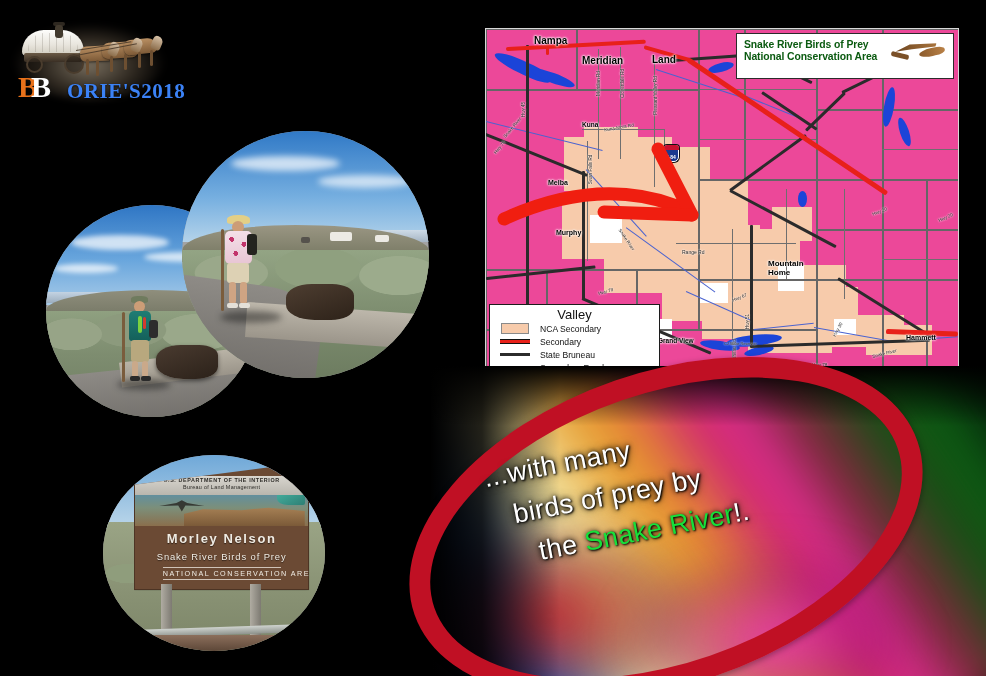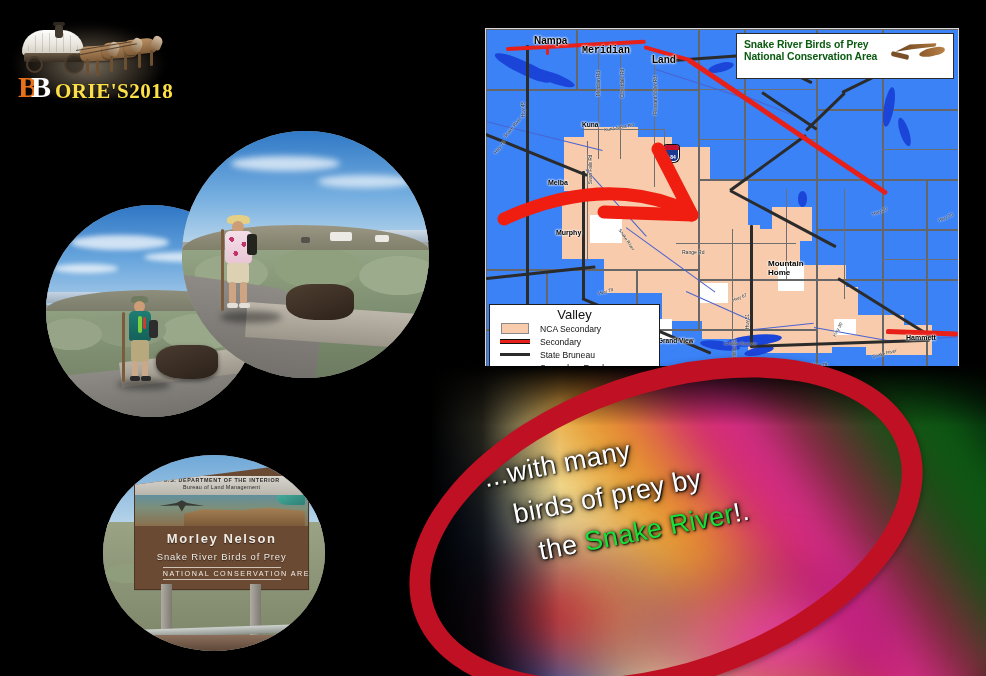--- a/index.html
+++ b/index.html
@@ -41,22 +41,22 @@
   .driver .hat{position:absolute;left:-1px;top:0;width:12px;height:4px;background:#2e2820;border-radius:3px;}
   .driver .tor{position:absolute;left:1px;top:3px;width:8px;height:13px;background:#423a2e;border-radius:3px;}
   .rein{position:absolute;height:1px;background:rgba(70,55,40,.85);transform-origin:left center;}
   .logotext{position:absolute;left:12px;top:58px;display:flex;align-items:flex-end;
      font-family:"Liberation Serif",serif;font-weight:bold;}
   .mono{position:relative;width:36px;height:30px;margin-right:1px;}
   .mono .bo{position:absolute;left:0;top:0;font-size:30px;line-height:30px;color:#E8711A;
      font-family:"Liberation Serif",serif;font-weight:bold;letter-spacing:-3px;}
   .mono .bw{position:absolute;left:13px;top:0;font-size:30px;line-height:30px;color:#ffffff;
      font-family:"Liberation Serif",serif;font-weight:bold;}
-  .ltxt{font-size:21px;line-height:22px;color:#fde047;letter-spacing:.5px;
-     text-shadow:0 1px 2px rgba(0,0,0,.9);}
+  .ltxt{font-size:21px;line-height:22px;color:#3b82f6;letter-spacing:.5px;
+     text-shadow:0 1px 2px rgba(0,0,0,.9);margin-left:12px;}
 
   
   .circ{position:absolute;border-radius:50%;overflow:hidden;background:#a3a3a3;}
 
   
   .c-man{left:46px;top:205px;width:212px;height:212px;}
   .c-man .sky{position:absolute;left:0;top:0;width:100%;height:47%;
     background:linear-gradient(180deg,#2f76c4 0%,#69a6dd 55%,#a8cbe8 100%);}
   .c-man .cloud{position:absolute;background:rgba(255,255,255,.72);border-radius:50%;filter:blur(2.5px);}
   .c-man .hills{position:absolute;left:0;top:40%;width:100%;height:16%;
@@ -146,21 +146,21 @@
   .post{position:absolute;background:linear-gradient(90deg,#b0aca2,#7d7a72);}
   .p1{left:26%;top:66%;width:5%;height:26%;}
   .p2{left:66%;top:66%;width:5%;height:26%;}
   .rail{position:absolute;left:16%;top:88%;width:72%;height:4%;
     background:linear-gradient(180deg,#cfd3cf,#8e938d);transform:rotate(-2deg);}
   .stonewall{position:absolute;left:18%;top:92%;width:70%;height:8%;
     background:linear-gradient(180deg,#8c6f5c,#5d4738);}
 
   
   .map{position:absolute;left:485px;top:28px;width:472px;height:360px;
-    background:#3b82f6;border:1px solid #d8d8d8;overflow:hidden;}
+    background:#ec4899;border:1px solid #d8d8d8;overflow:hidden;}
   .map .county{position:absolute;border:.8px solid #666;}
   .nca{position:absolute;background:#F7CBAB;}
   .road-sec{position:absolute;background:#6f6f6f;height:1px;}
   .road-state{position:absolute;background:#2b2b2b;border-radius:1px;}
   .road-int{position:absolute;background:#E8201A;border-radius:2px;}
   .water{position:absolute;background:#1b44d8;}
   .river{position:absolute;background:#4a63d0;height:1px;}
   .city{position:absolute;color:#000;font-weight:bold;white-space:nowrap;
     text-shadow:0 0 2px #fff,0 0 2px #fff,0 0 3px #fff;}
   .rdlbl{position:absolute;color:#2a2a2a;white-space:nowrap;font-size:4.6px;
@@ -475,21 +475,21 @@
       <span>I-84</span>
     </div>
 
     <svg style="position:absolute;left:0;top:0;width:472px;height:360px;pointer-events:none;">
       <path d="M 18 190 Q 110 148 188 176 Q 206 182 198 184" fill="none" stroke="#F01E10" stroke-width="13" stroke-linecap="round"></path>
       <path d="M 172 120 L 206 186" fill="none" stroke="#F01E10" stroke-width="13" stroke-linecap="round"></path>
       <path d="M 206 186 L 118 183" fill="none" stroke="#F01E10" stroke-width="13" stroke-linecap="round"></path>
     </svg>
 
     <div class="city" style="left:48px;top:6px;font-size:10px;">Nampa</div>
-    <div class="city" style="left:96px;top:16px;font-size:10px;font-family:Liberation Mono, monospace;">Meridian</div>
+    <div class="city" style="left:96px;top:26px;font-size:10px;">Meridian</div>
     <div class="city" style="left:166px;top:25px;font-size:10px;">Land</div>
     <div class="city" style="left:96px;top:92px;font-size:6.5px;">Kuna</div>
     <div class="city" style="left:62px;top:150px;font-size:7px;">Melba</div>
     <div class="city" style="left:70px;top:200px;font-size:7px;">Murphy</div>
     <div class="city" style="left:282px;top:230px;font-size:8px;line-height:9px;white-space:pre;">Mountain
 Home</div>
     <div class="city" style="left:172px;top:308px;font-size:6.5px;">Grand View</div>
     <div class="city" style="left:308px;top:346px;font-size:7px;">Bruneau</div>
     <div class="city" style="left:420px;top:305px;font-size:7px;">Hammett</div>
 

